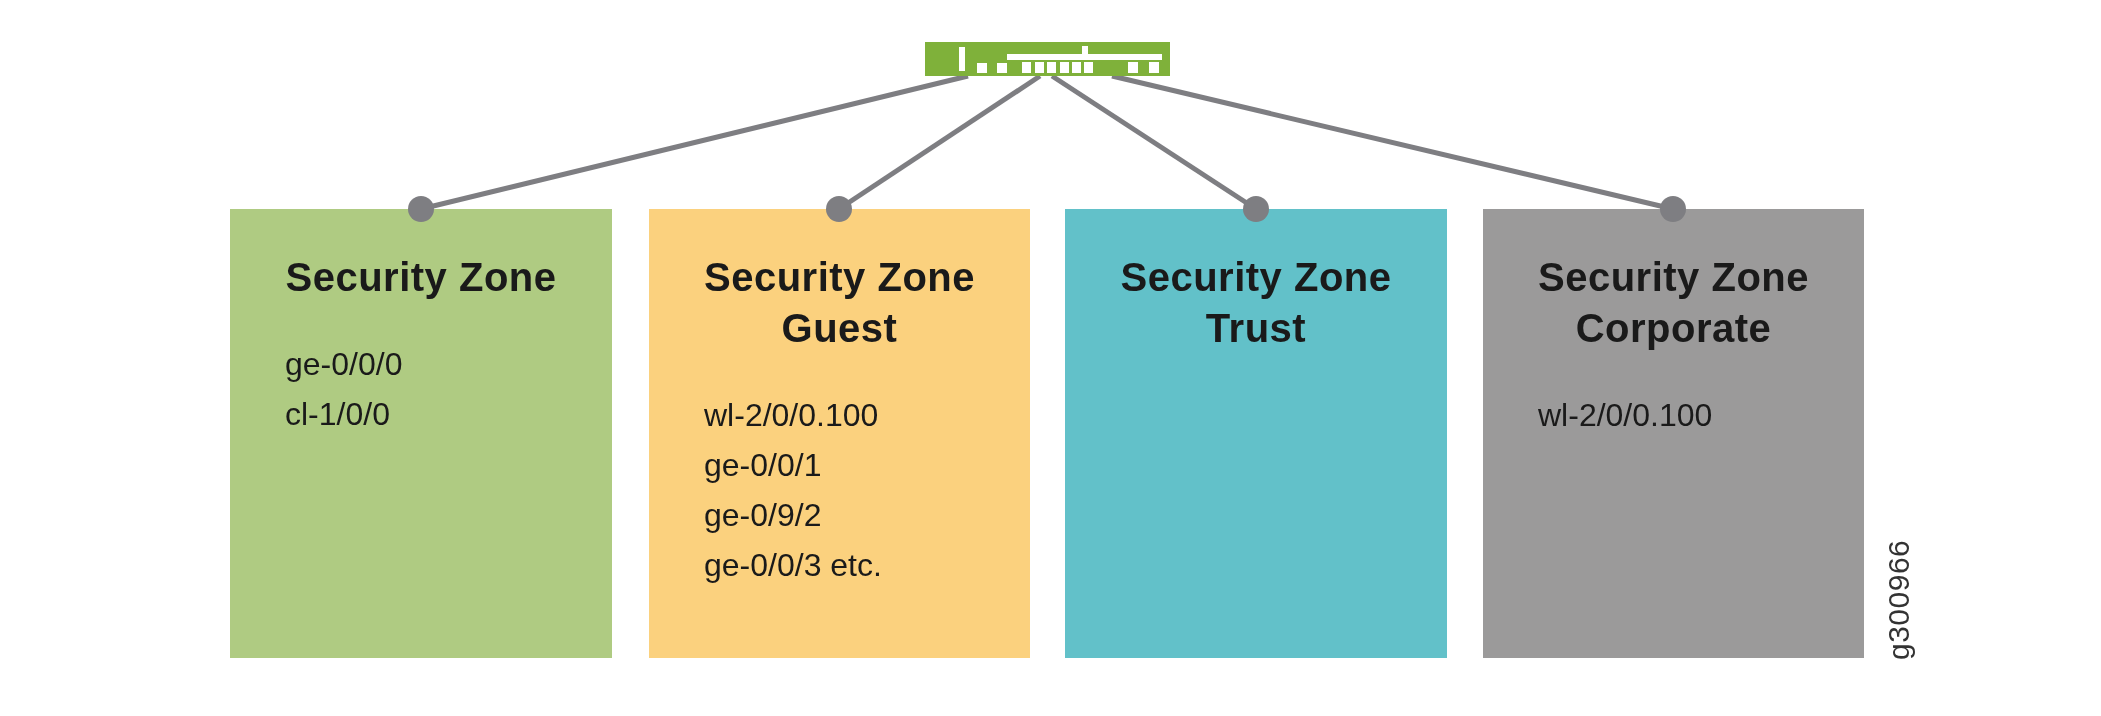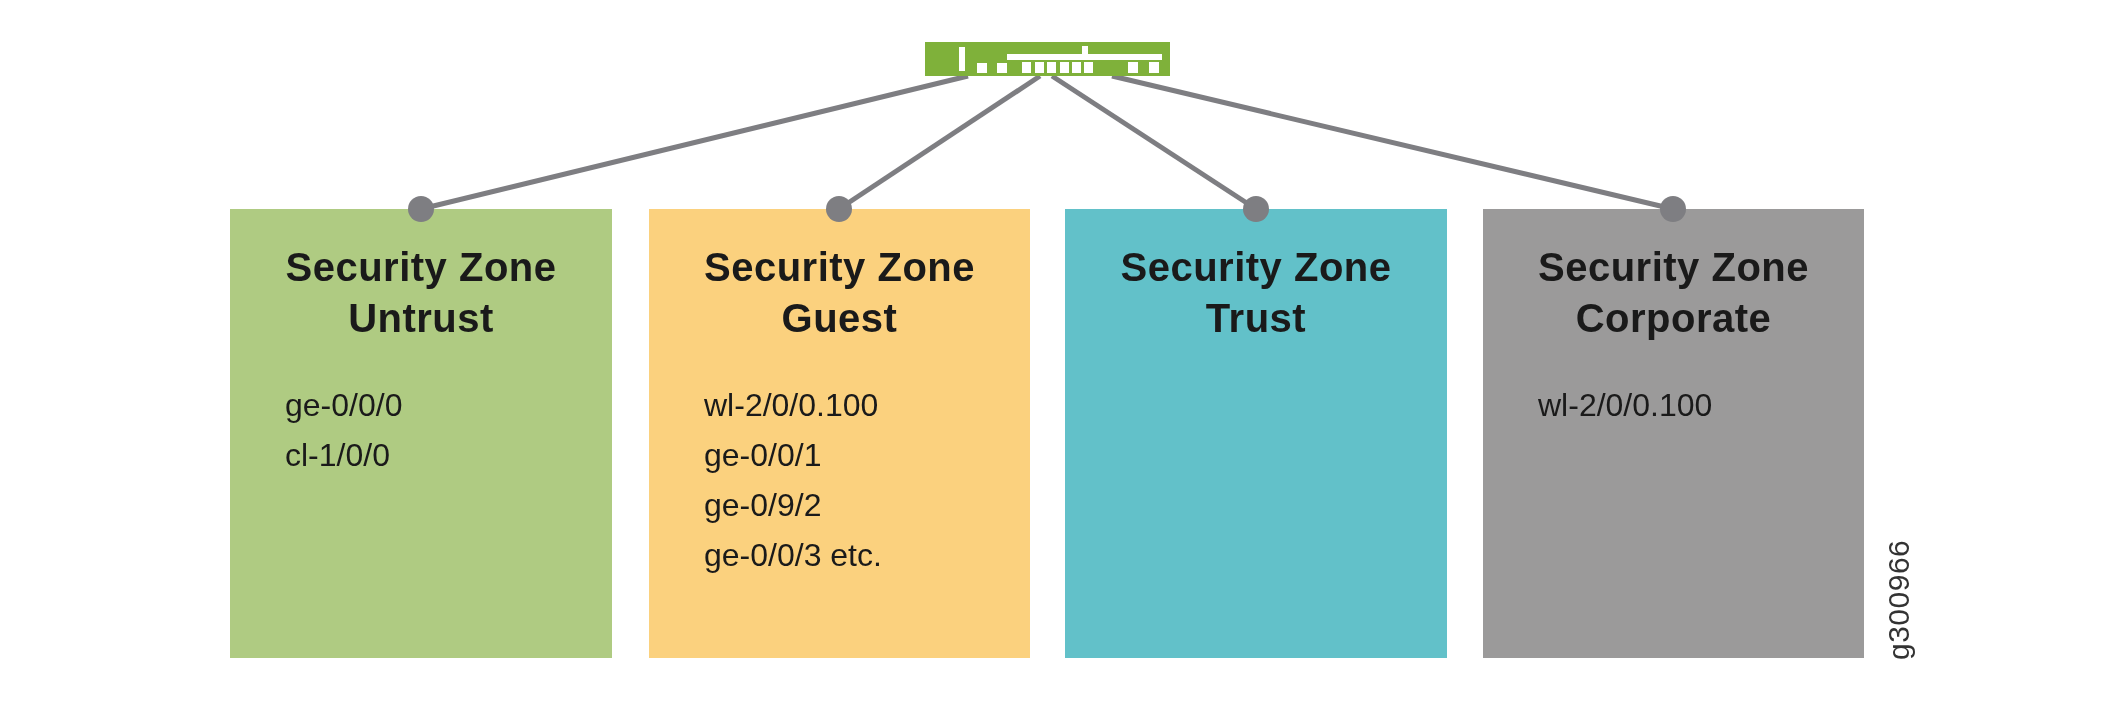--- a/index.html
+++ b/index.html
@@ -28,21 +28,21 @@
     top: 209px;
     height: 449px;
     z-index: 1;
     box-sizing: border-box;
   }
   .zone-box.z0 { left: 230px;  width: 382px; }
   .zone-box.z1 { left: 649px;  width: 381px; }
   .zone-box.z2 { left: 1065px; width: 382px; }
   .zone-box.z3 { left: 1483px; width: 381px; }
   .zone-title {
-    margin-top: 33px;
+    margin-top: 43px;
     text-align: center;
     font-size: 40px;
     line-height: 51px;
     font-weight: bold;
     letter-spacing: 0.5px;
   }
   .zone-items {
     margin-top: 36px;
     padding-left: 55px;
     font-size: 32px;
@@ -63,21 +63,20 @@
   }
 </style>
 </head>
 <body>
 
 <div class="canvas">
 
   <div class="zone-box z0" style="background-color: rgb(175, 203, 130);">
     <div class="zone-title">
       <div>Security Zone</div>
-      <div>Untrust</div>
     </div>
     <div class="zone-items">
       <div>ge-0/0/0</div>
       <div>cl-1/0/0</div>
     </div>
   </div>
 
   <div class="zone-box z1" style="background-color: rgb(251, 209, 126);">
     <div class="zone-title">
       <div>Security Zone</div>

